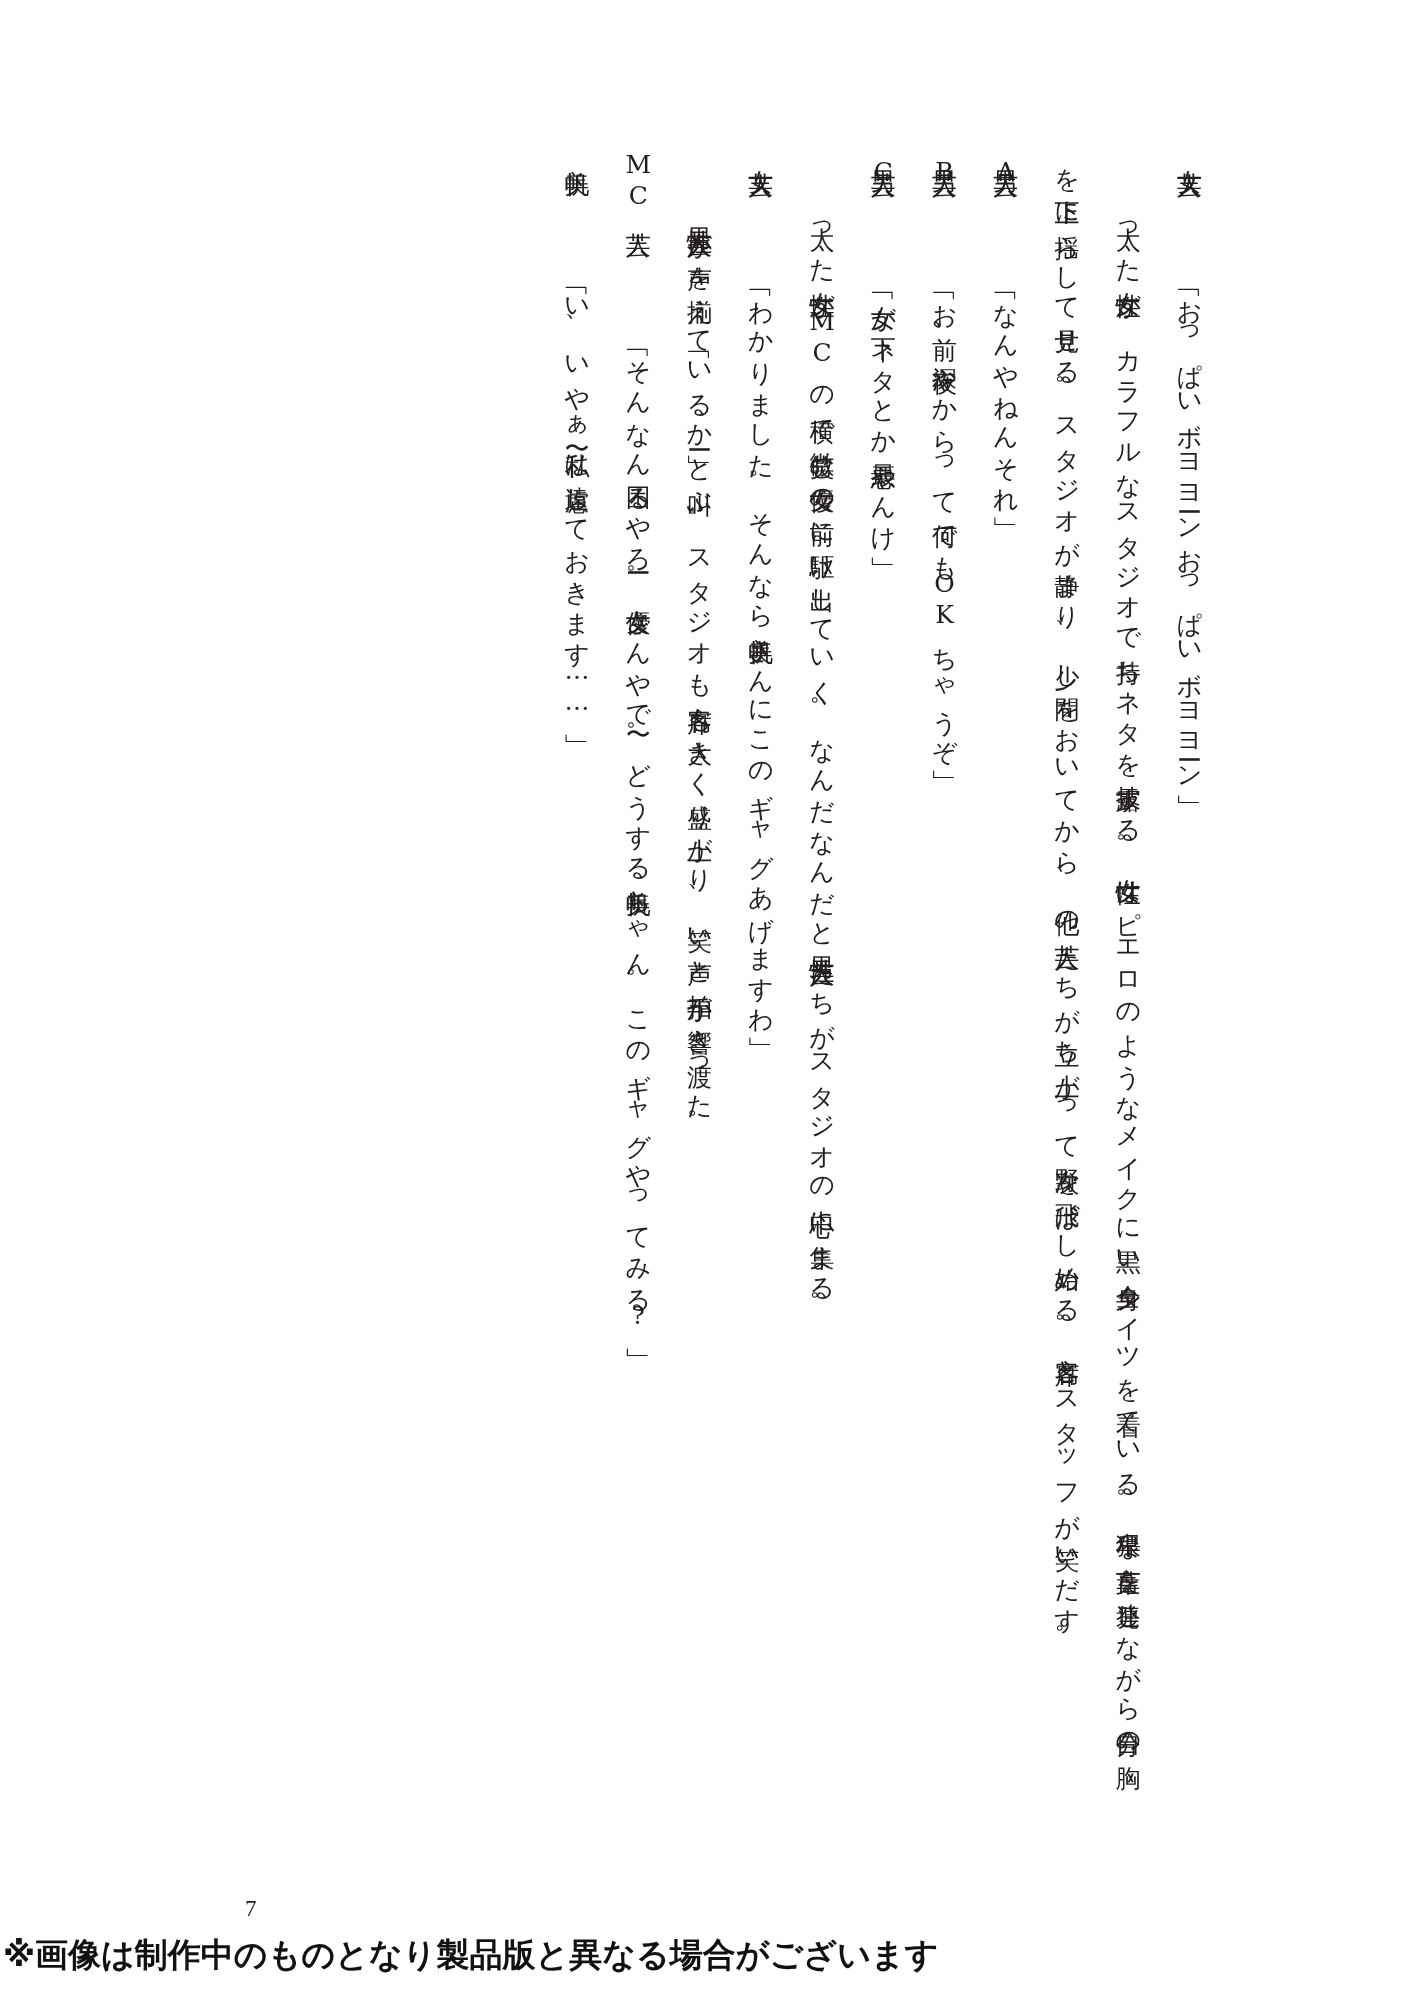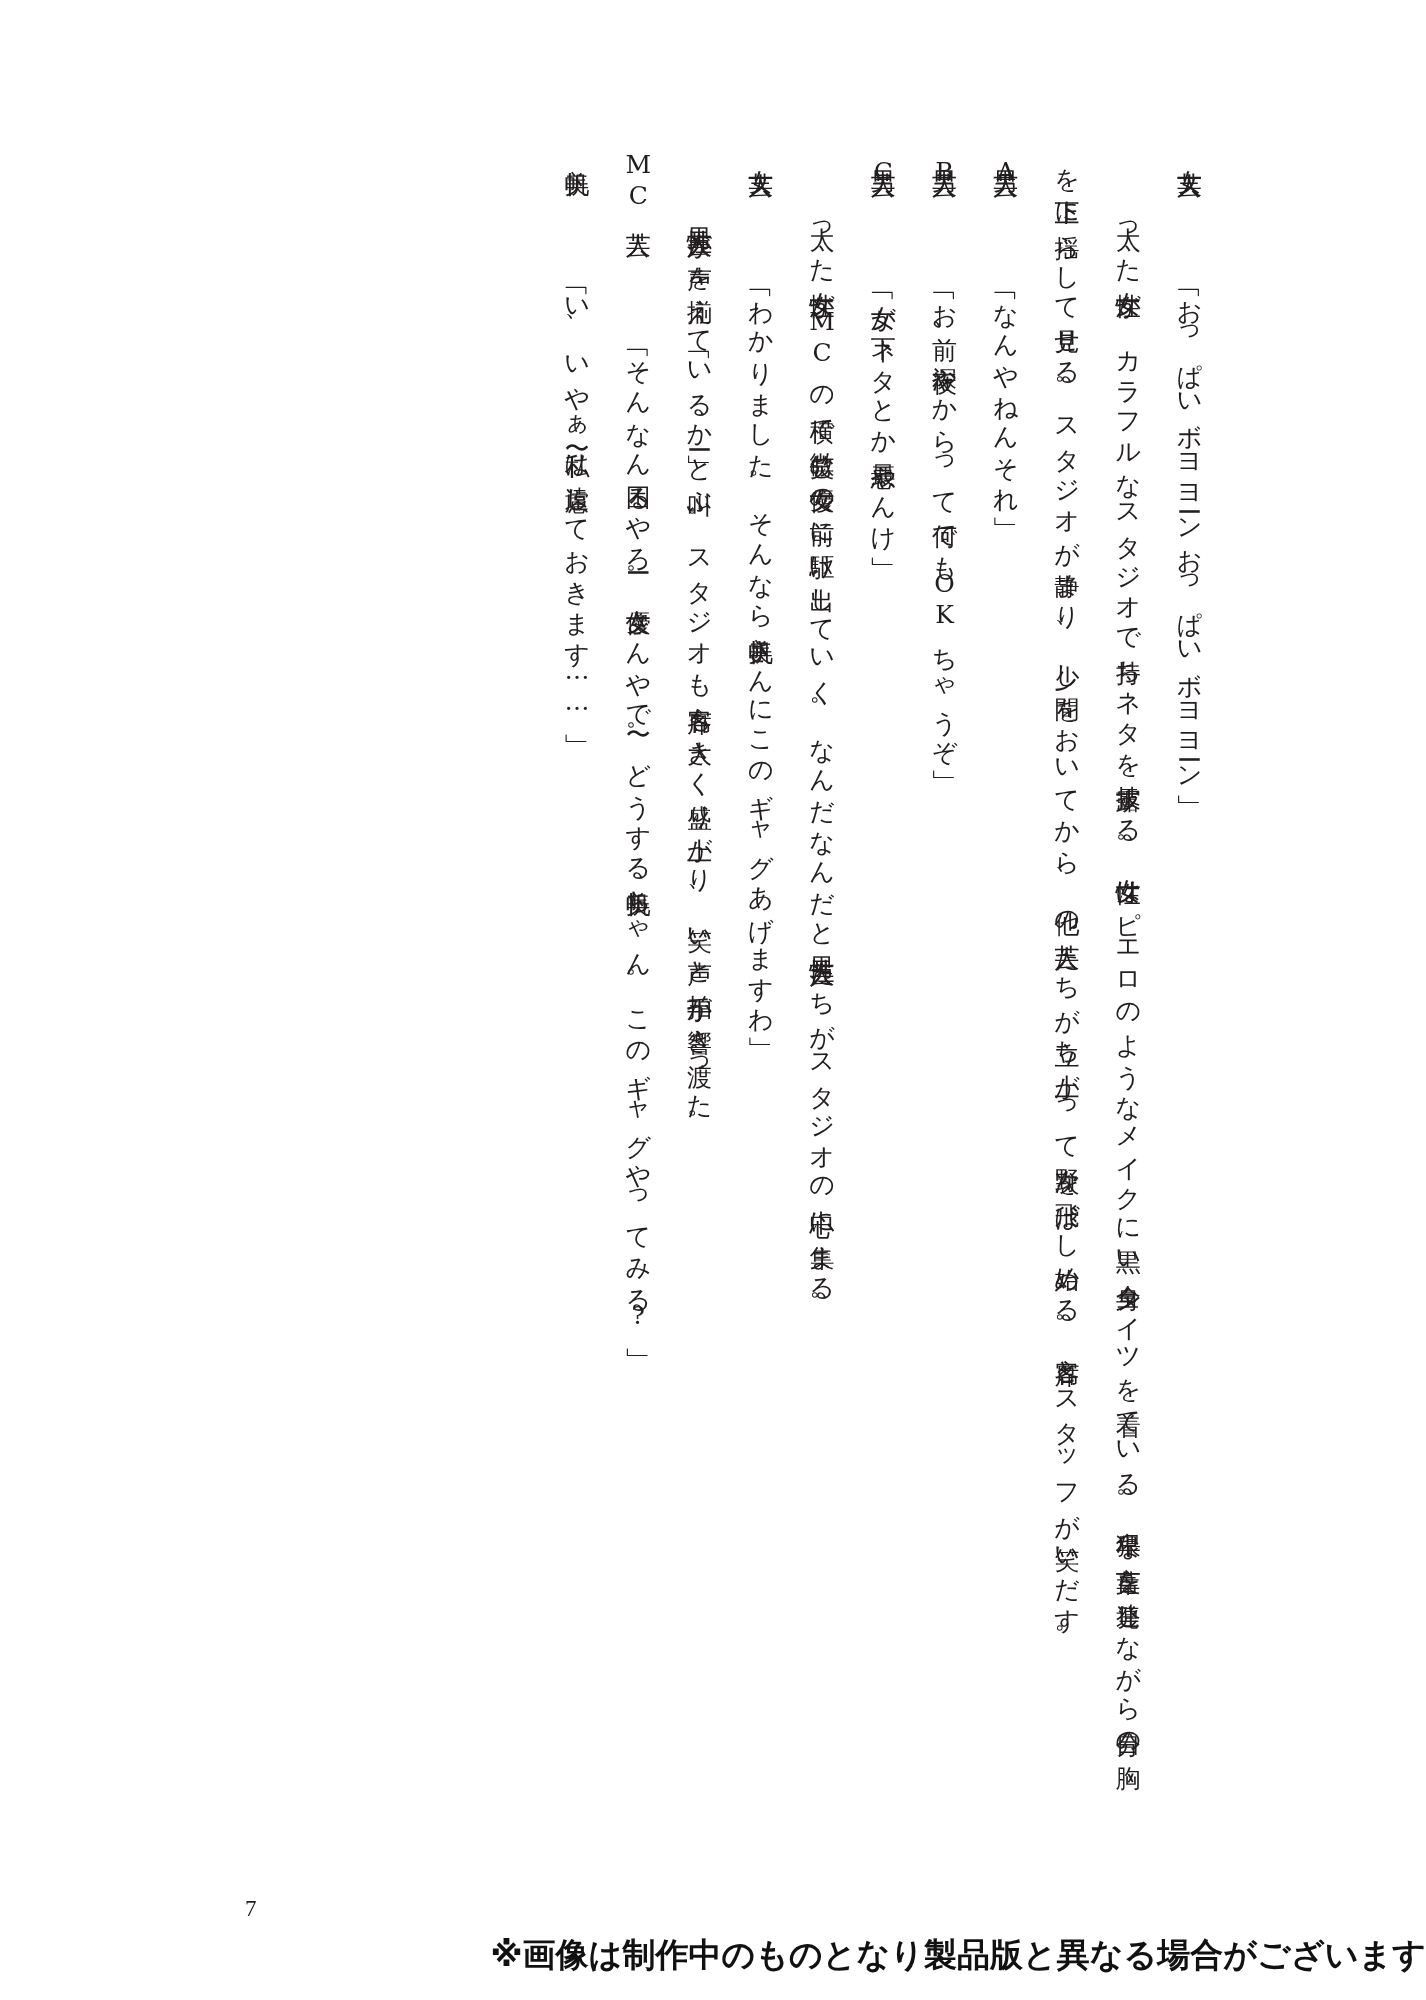--- a/index.html
+++ b/index.html
@@ -94,21 +94,21 @@
     bottom: 78px;
     font-family: "Liberation Serif", serif;
     font-size: 23px;
     color: #231f20;
   }
   #disclaimer {
     position: absolute;
     left: 3px;
     right: 0;
     bottom: 22px;
-    text-align: right;
+    text-align: left;
     font-family: "DejaVu Sans", "Liberation Sans", sans-serif;
     font-weight: bold;
     font-size: 33px;
     letter-spacing: 0px;
     color: #111111;
   }
 </style>
 </head>
 <body>
 

